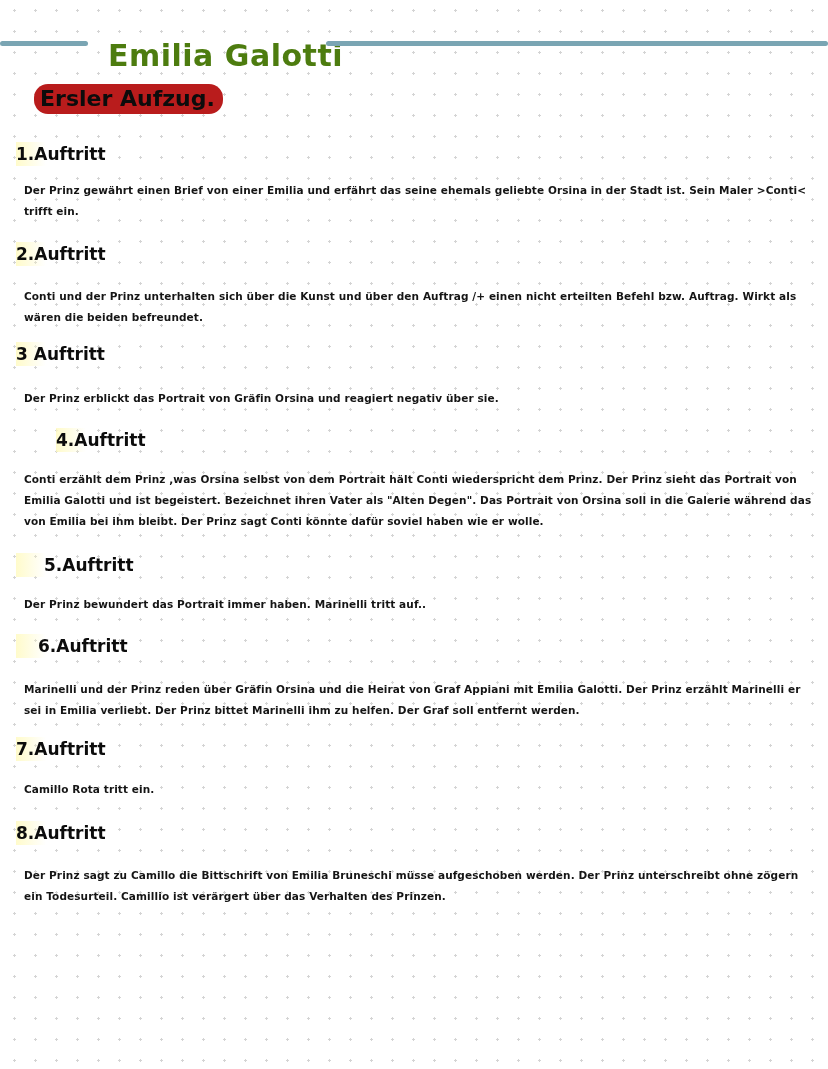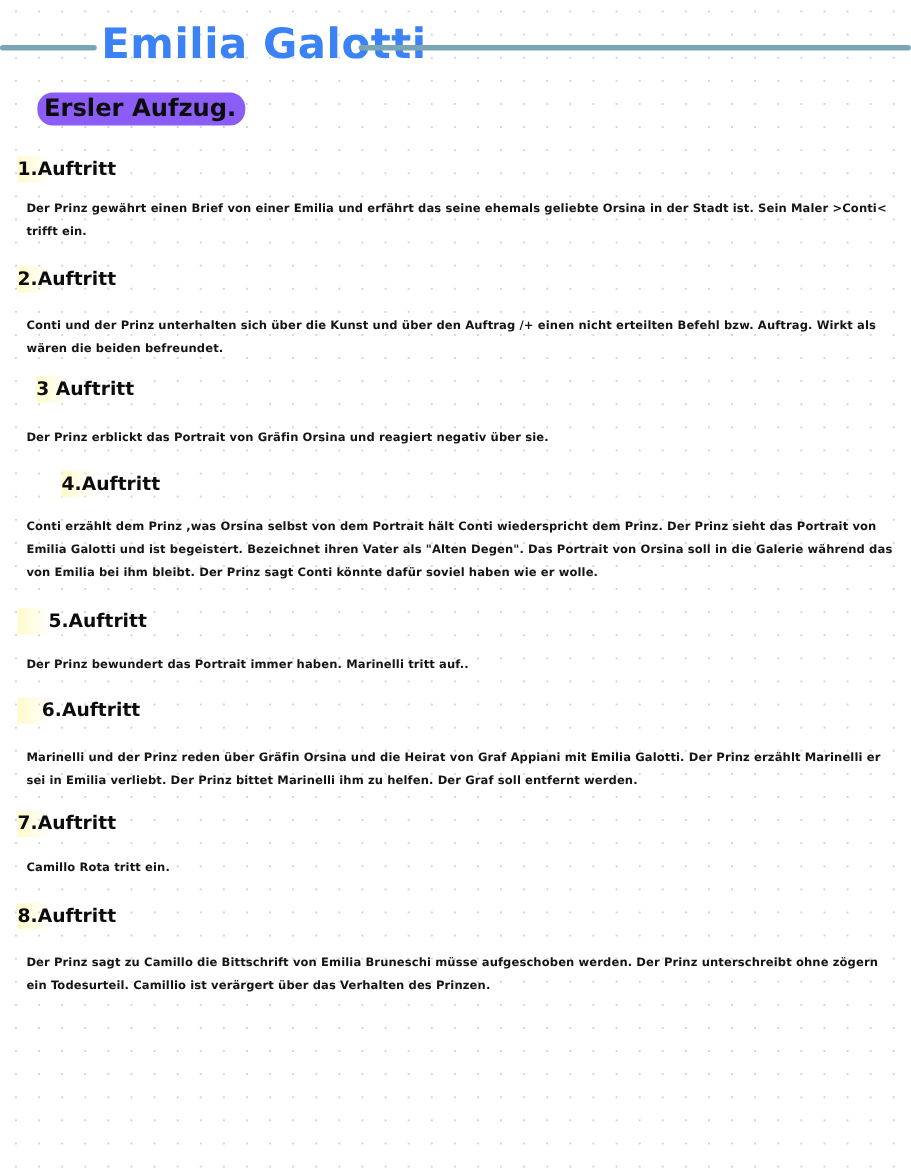--- a/index.html
+++ b/index.html
@@ -32,37 +32,37 @@
     border-radius: 3px;
     background: #7aa5b3;
   }
   .title-line.left { left: 0; width: 88px; }
   .title-line.right { left: 326px; right: 0; }
   .page-title {
     position: absolute;
     left: 92px;
     top: 2px;
     font-family: "DejaVu Sans", sans-serif;
-    font-size: 38px;
+    font-size: 30px;
     font-weight: bold;
     letter-spacing: 0.5px;
-    color: #3b82f6;
-    margin: 0;
+    color: #4d7c0f;
+    margin: 16px;
     line-height: 52px;
   }
   .act-heading {
     position: absolute;
     left: 34px;
     top: 84px;
     margin: 0;
     font-size: 22px;
     font-weight: bold;
     line-height: 30px;
     padding: 0 8px 0 6px;
-    background: #8b5cf6;
+    background: #b91c1c;
     border-radius: 14px;
     color: #0c0c0c;
   }
   .scene {
     position: absolute;
     left: 0;
     width: 828px;
   }
   .scene-heading {
     position: absolute;
@@ -102,21 +102,21 @@
   <h3 class="scene-heading" style="top:2px;">1.Auftritt</h3>
   <p class="scene-text" style="top:40px;">Der Prinz gewährt einen Brief von einer Emilia und erfährt das seine ehemals geliebte Orsina in der Stadt ist. Sein Maler &gt;Conti&lt; trifft ein.</p>
 </section>
 
 <section class="scene" style="top:240px;">
   <h3 class="scene-heading" style="top:2px;">2.Auftritt</h3>
   <p class="scene-text" style="top:46px;">Conti und der Prinz unterhalten sich über die Kunst und über den Auftrag /+ einen nicht erteilten Befehl bzw. Auftrag. Wirkt als wären die beiden befreundet.</p>
 </section>
 
 <section class="scene" style="top:340px;">
-  <h3 class="scene-heading" style="top:2px;margin-left:17px;">3 Auftritt</h3>
+  <h3 class="scene-heading" style="top:2px;">3 Auftritt</h3>
   <p class="scene-text" style="top:48px;">Der Prinz erblickt das Portrait von Gräfin Orsina und reagiert negativ über sie.</p>
 </section>
 
 <section class="scene" style="top:426px;">
   <h3 class="scene-heading" style="top:2px;margin-left:40px;">4.Auftritt</h3>
   <p class="scene-text" style="top:43px;">Conti erzählt dem Prinz ,was Orsina selbst von dem Portrait hält Conti wiederspricht dem Prinz. Der Prinz sieht das Portrait von Emilia Galotti und ist begeistert. Bezeichnet ihren Vater als "Alten Degen". Das Portrait von Orsina soll in die Galerie während das von Emilia bei ihm bleibt. Der Prinz sagt Conti könnte dafür soviel haben wie er wolle.</p>
 </section>
 
 <section class="scene" style="top:551px;">
   <h3 class="scene-heading" style="top:2px;padding-left:28px;">5.Auftritt</h3>

